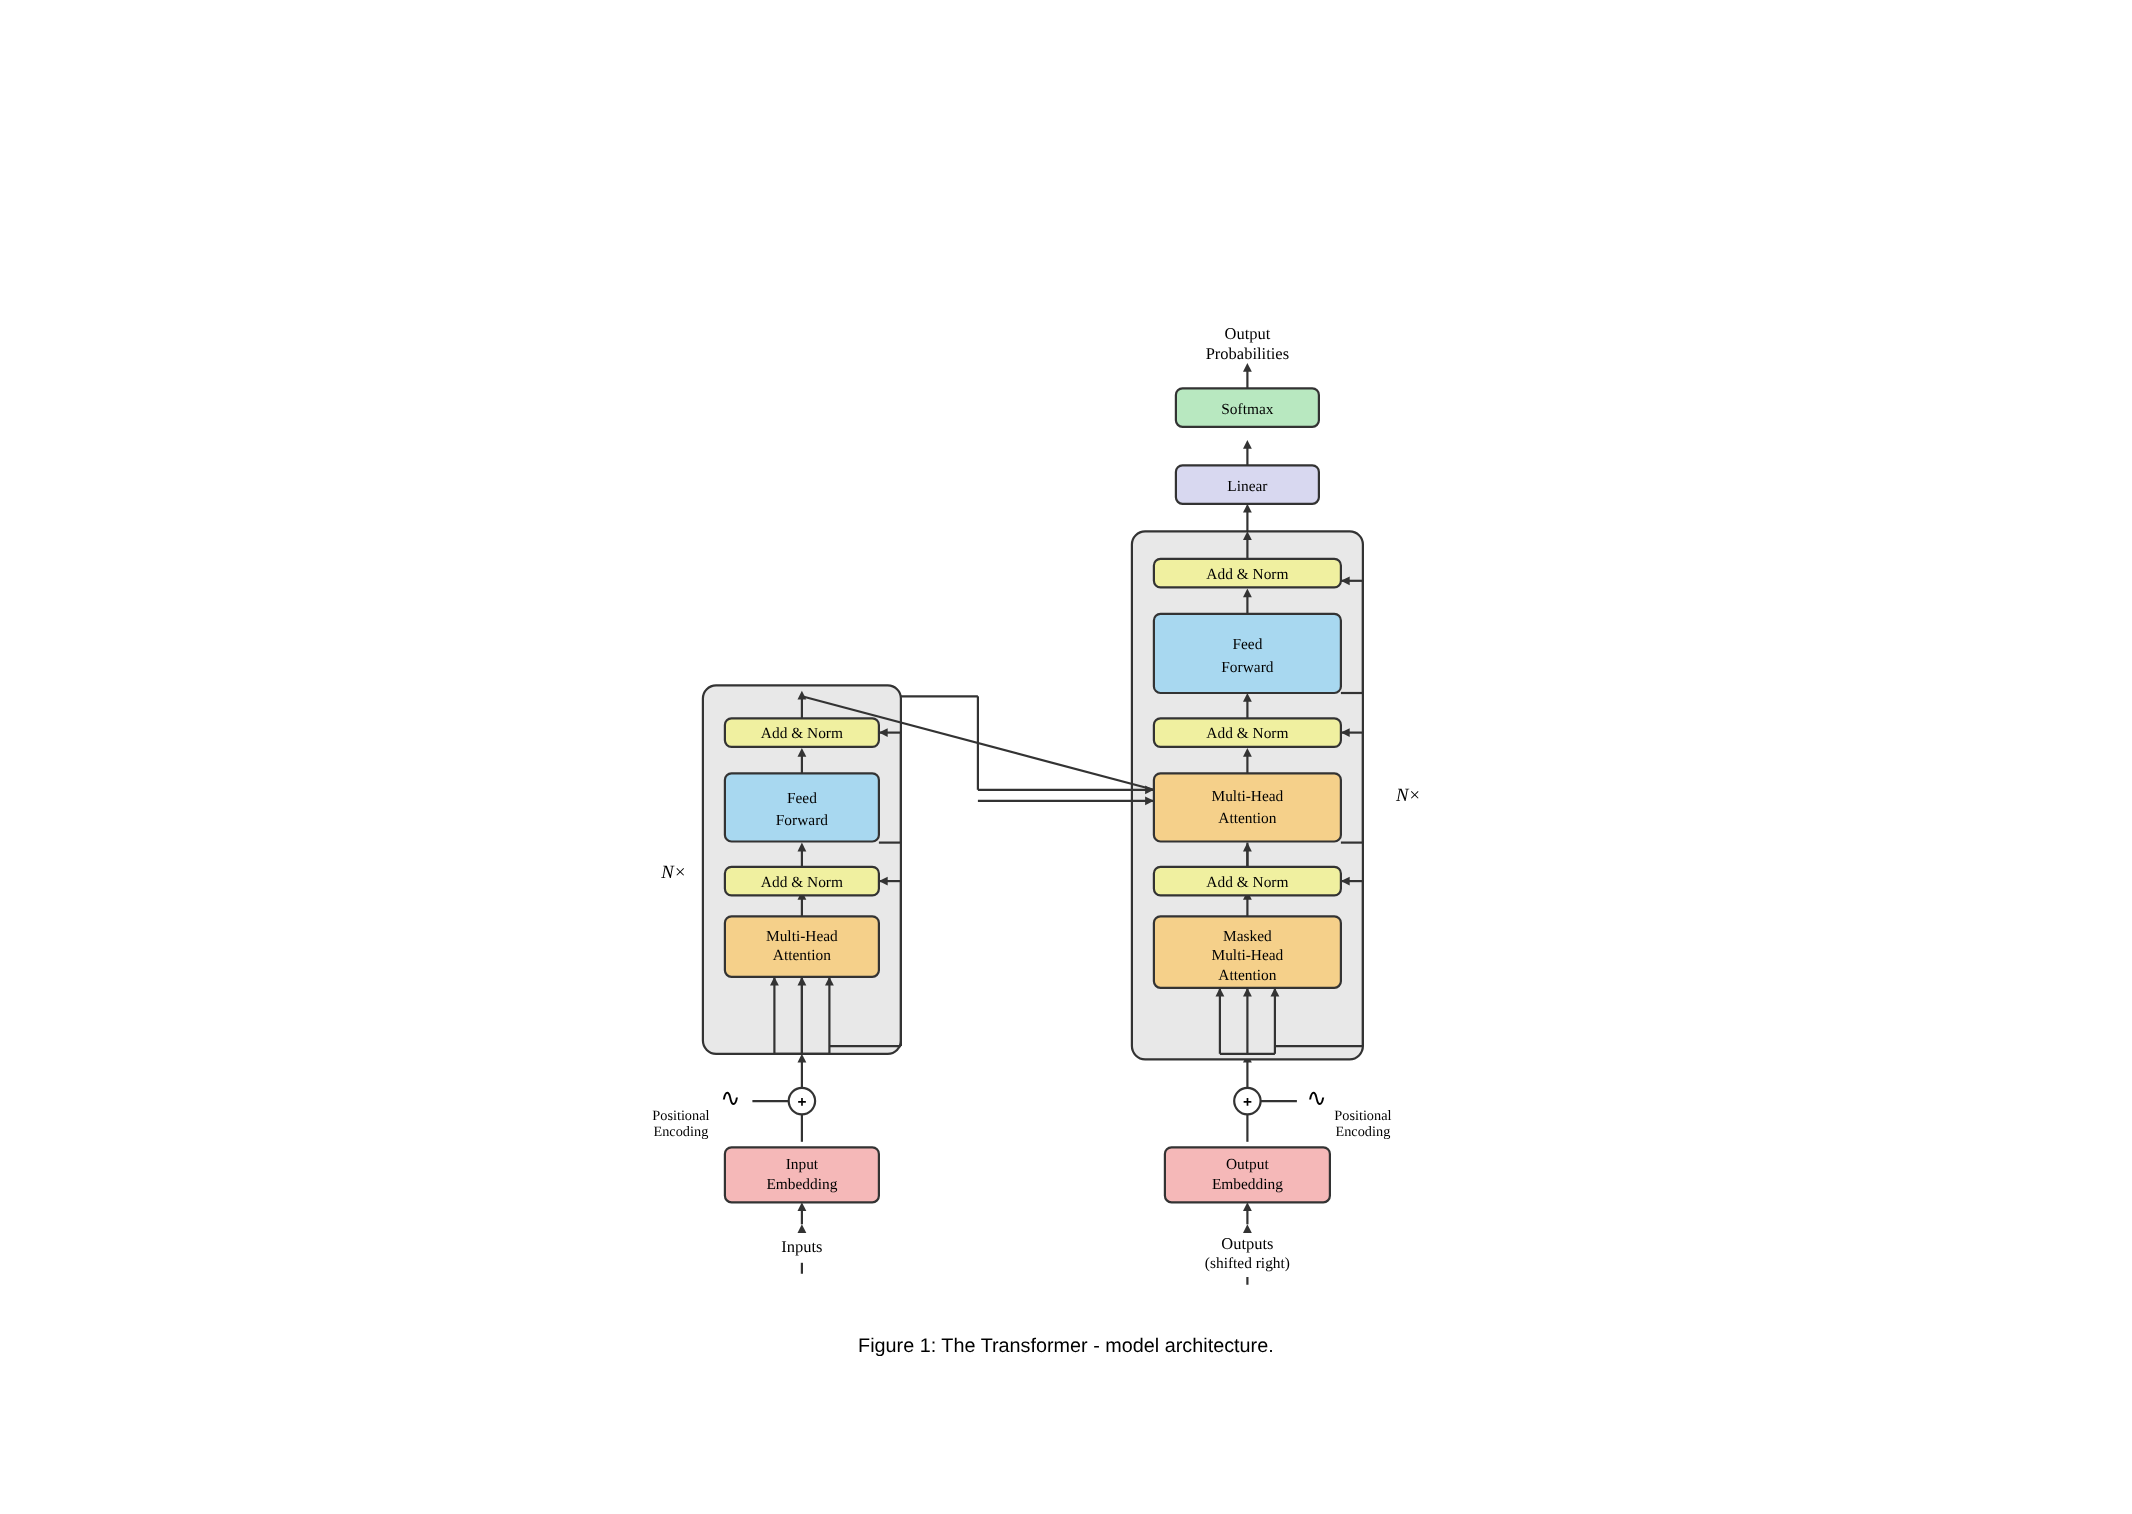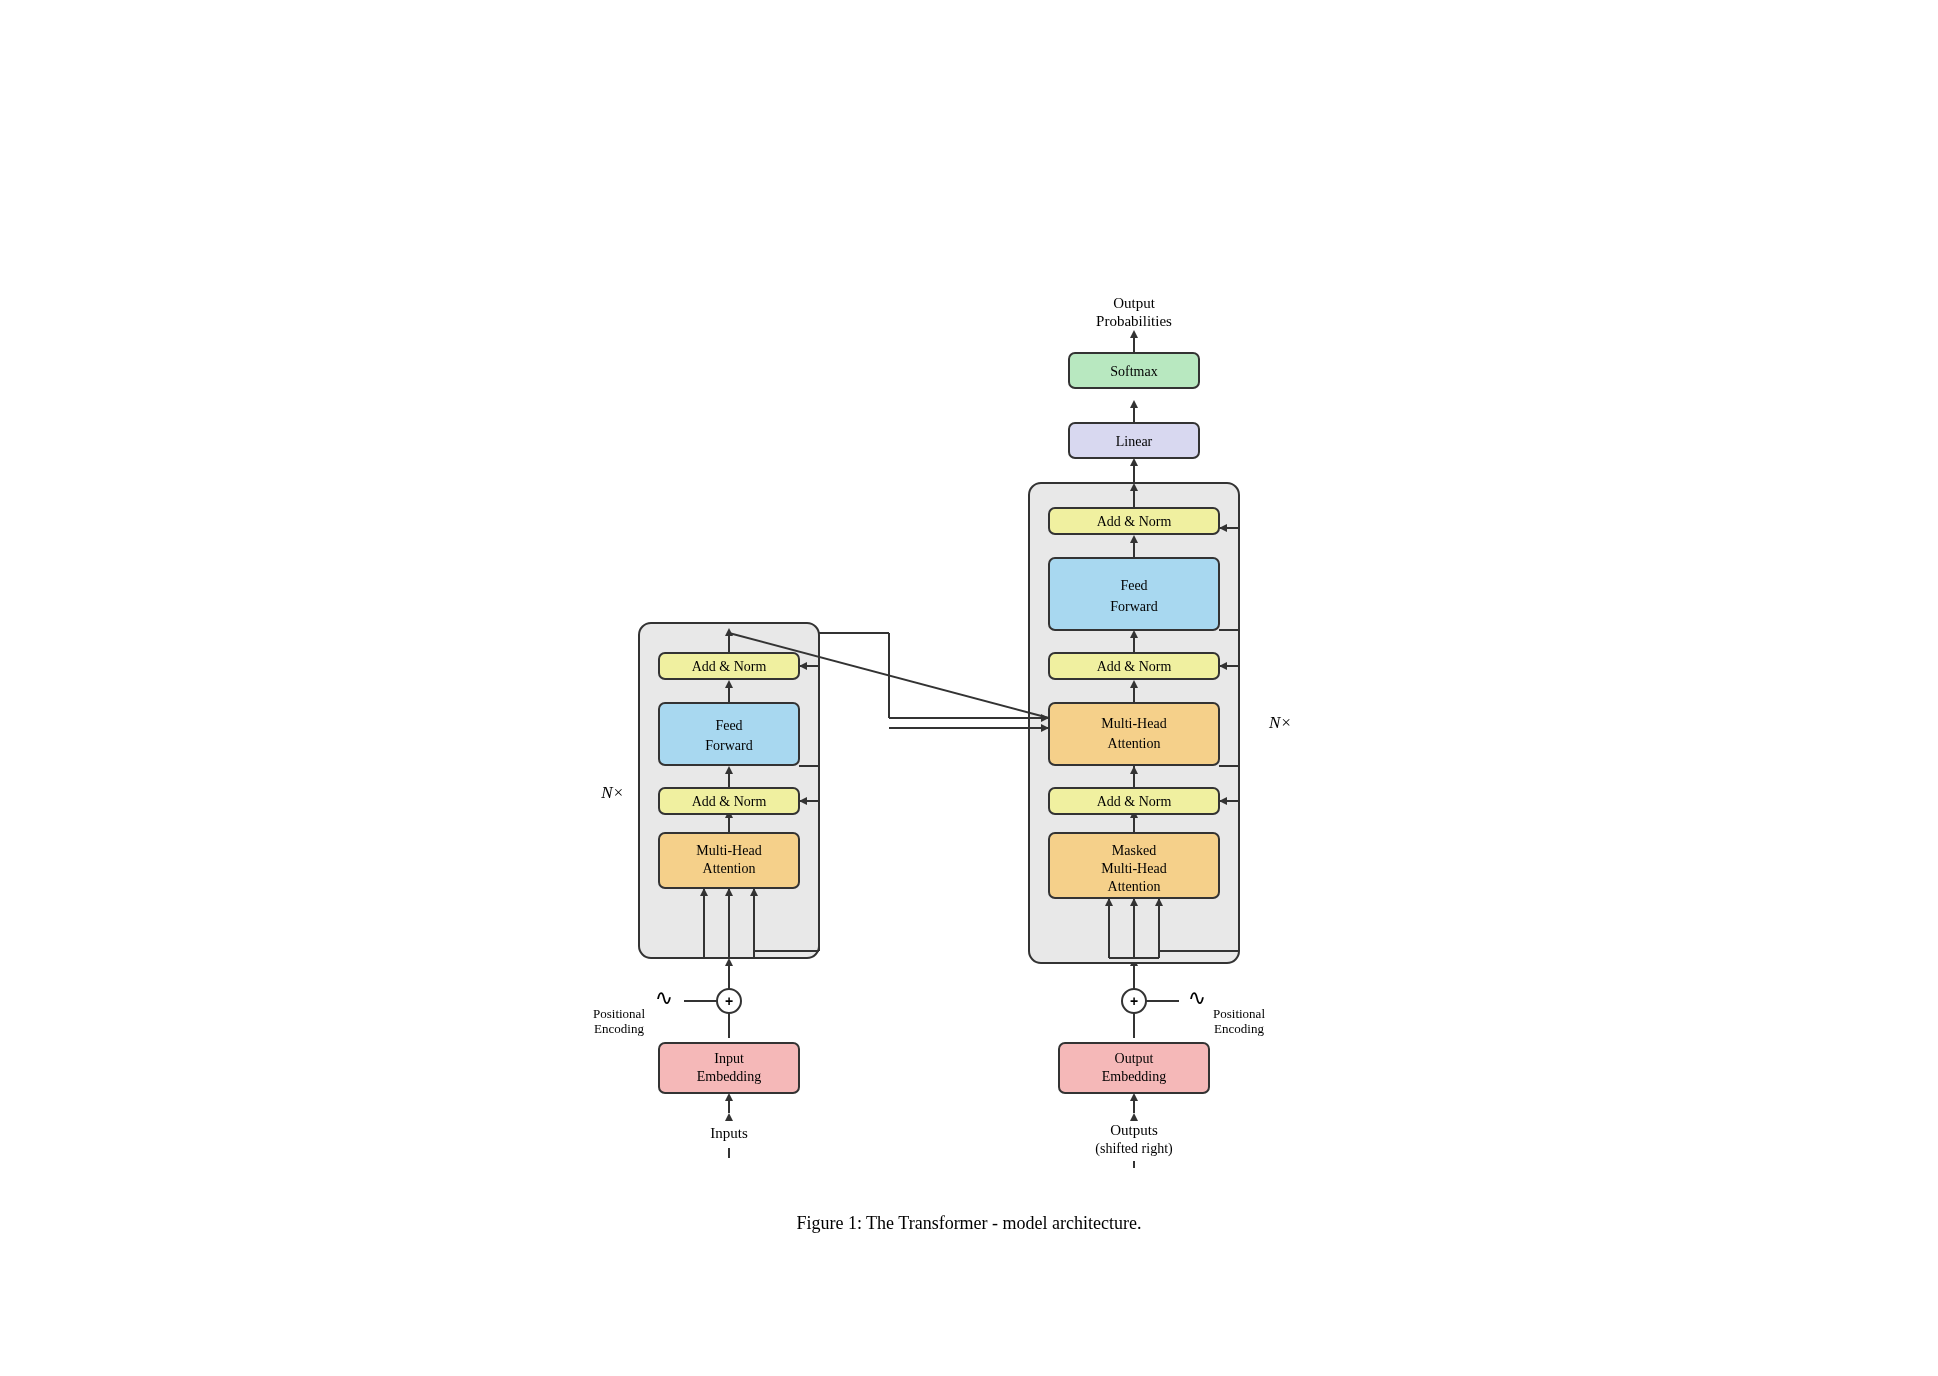--- a/index.html
+++ b/index.html
@@ -15,21 +15,21 @@
     .figure-container {
       display: flex;
       flex-direction: column;
       align-items: center;
       width: 900px;
     }
     .caption {
       margin-top: 20px;
       font-size: 18px;
       text-align: left;
-      font-family: Liberation Serif, serif;
+      font-family: Liberation Sans, sans-serif;
     }
 
     
     svg {
       overflow: visible;
     }
 
     .diagram-svg-container {
       position: relative;
       width: 860px;

